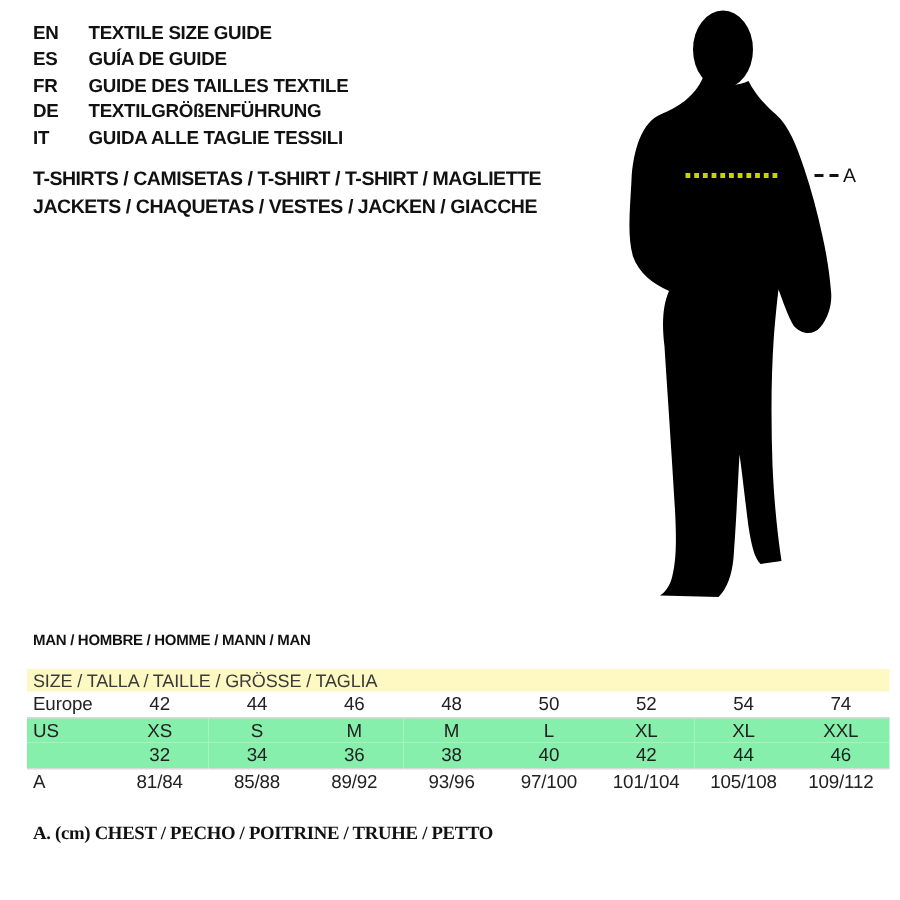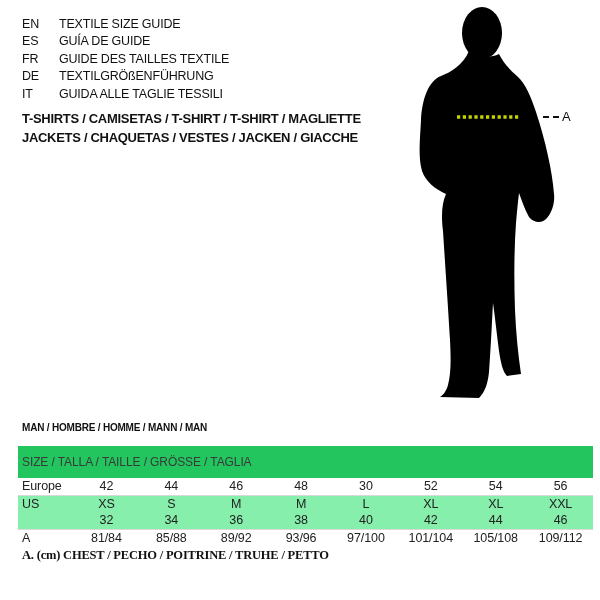--- a/index.html
+++ b/index.html
@@ -11,22 +11,22 @@
     position: relative;
     overflow: hidden;
   }
   .abs { position: absolute; }
 
   
   .lang-block { left: 22px; top: 13px; }
   .lang-row {
     display: flex;
     height: 17.5px;
-    align-items: flex-end;
-    font-weight: normal;
+    align-items: center;
+    font-weight: bold;
     font-size: 12.5px;
     letter-spacing: -0.2px;
     white-space: nowrap;
   }
   .lang-code { width: 37px; }
 
   
   .garment-block {
     left: 22px; top: 109px;
     font-weight: bold;
@@ -66,24 +66,24 @@
     left: 18px; top: 446px;
     width: 575px;
     border-collapse: collapse;
     table-layout: fixed;
     font-size: 12.5px;
     letter-spacing: -0.1px;
     color: #222;
   }
   .size-table col.c-label { width: 56px; }
   .size-table tr.thead td {
-    background: #22c55e;
+    background: #fef9c3;
     color: #3a3a3a;
     font-size: 12px;
-    height: 32px;
+    height: 15px;
     text-align: left;
     padding-left: 4px;
     font-weight: normal;
   }
   .size-table td, .size-table th {
     height: 17px;
     padding: 0;
     text-align: center;
     font-weight: normal;
     vertical-align: middle;
@@ -187,24 +187,24 @@
   <tbody>
     <tr class="thead">
       <td colspan="9">SIZE / TALLA / TAILLE / GRÖSSE / TAGLIA</td>
     </tr>
     <tr class="ruled">
       <th class="rowlabel">Europe</th>
       <td>42</td>
       <td>44</td>
       <td>46</td>
       <td>48</td>
-      <td>30</td>
+      <td>50</td>
       <td>52</td>
       <td>54</td>
-      <td>56</td>
+      <td>74</td>
     </tr>
     <tr class="shaded">
       <th class="rowlabel">US</th>
       <td>XS</td>
       <td>S</td>
       <td>M</td>
       <td>M</td>
       <td>L</td>
       <td>XL</td>
       <td>XL</td>

